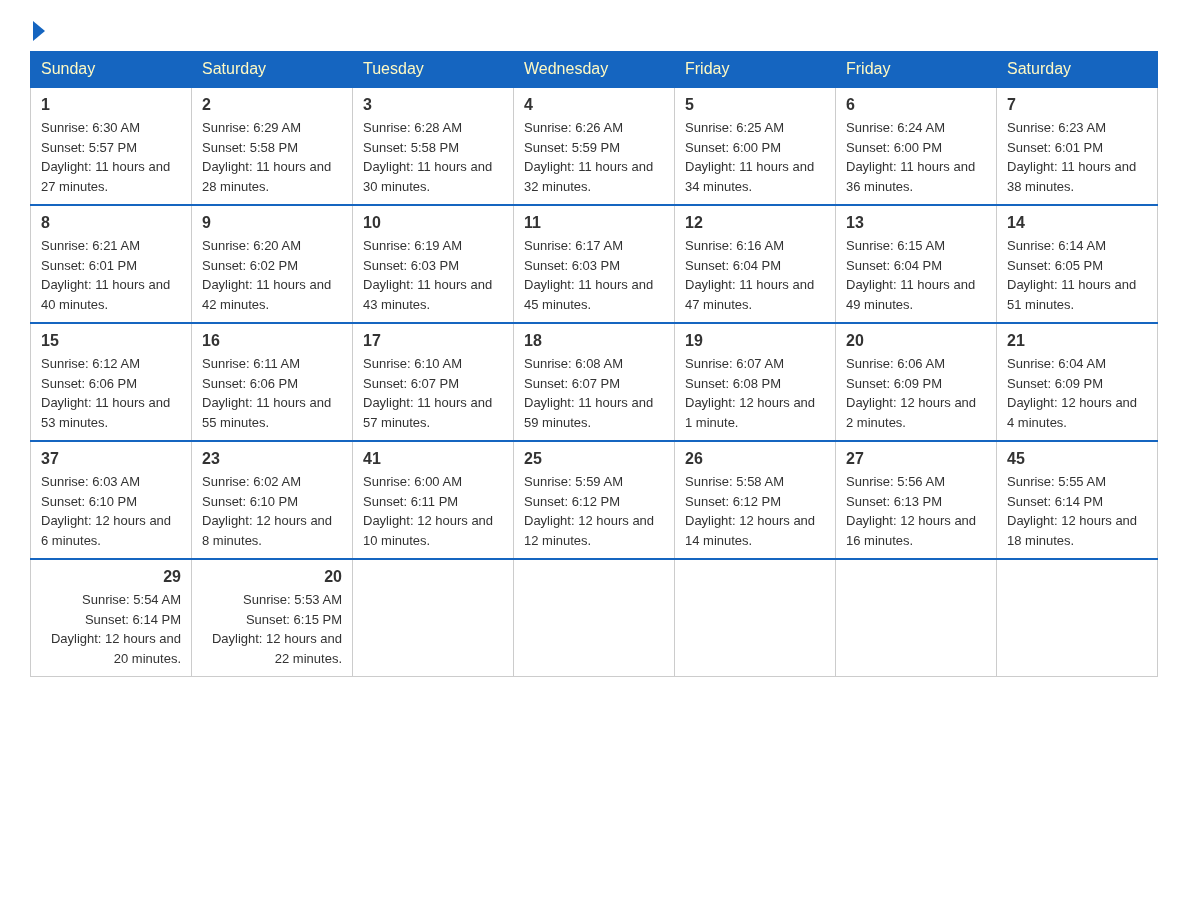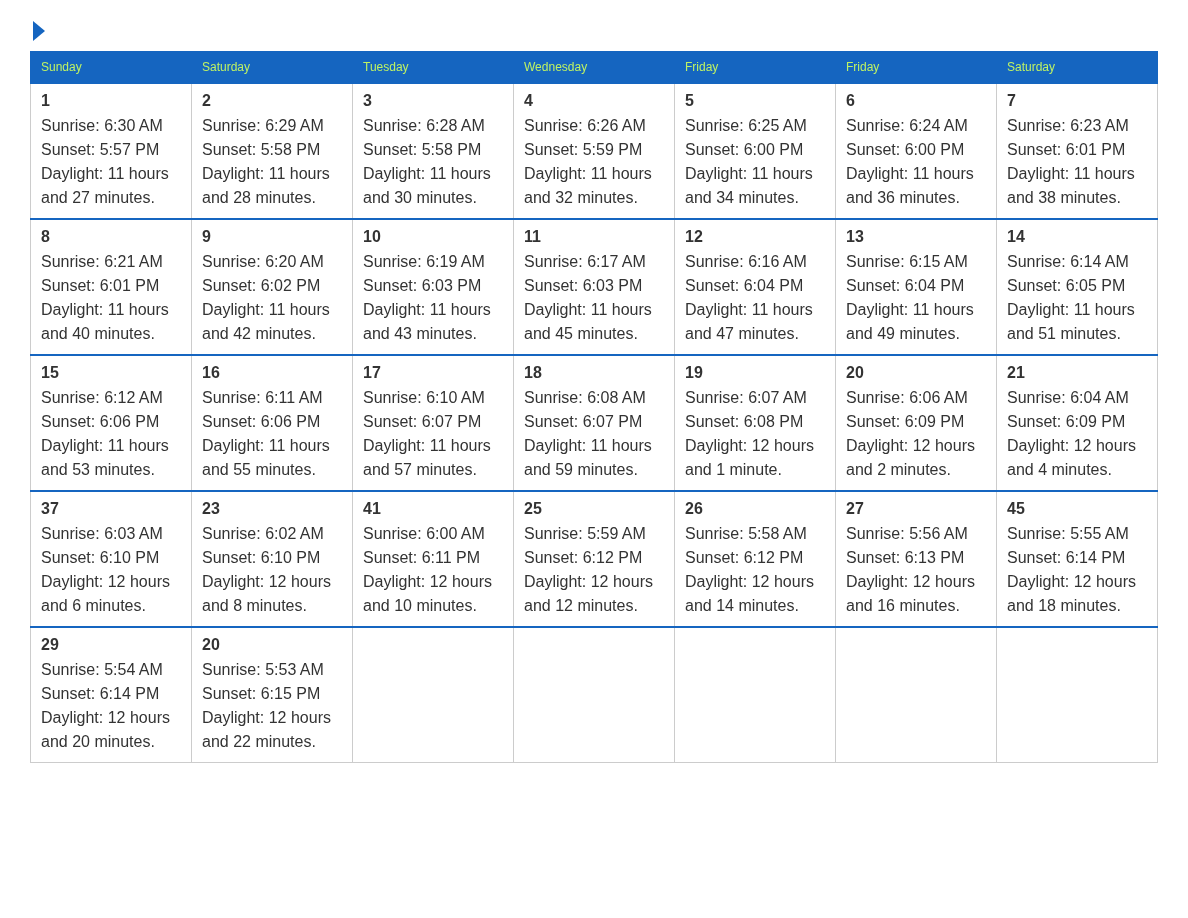--- a/index.html
+++ b/index.html
@@ -64,49 +64,50 @@
       color: #555;
       margin-top: 4px;
     }
     .calendar {
       width: 100%;
       border-collapse: collapse;
       margin-top: 10px;
     }
     .calendar th {
       background-color: #1565c0;
-      color: #bef264;
+      color: #fef9c3;
       padding: 8px 10px;
       text-align: left;
-      font-size: 12px;
+      font-size: 16px;
       font-weight: normal;
       border: 1px solid #1565c0;
     }
     .calendar td {
       vertical-align: top;
       padding: 8px 10px;
       border: 1px solid #ccc;
       border-top: 2px solid #1565c0;
       width: 14.28%;
       font-size: 13px;
       color: #333;
       min-height: 100px;
     }
     .day-number {
       font-size: 16px;
       font-weight: bold;
       margin-bottom: 4px;
       display: block;
     }
     .day-info {
-      font-size: 16px;
+      font-size: 13px;
       line-height: 1.5;
     }
     tr:last-child td {
       min-height: 80px;
+      text-align: right;
     }
   </style>
 </head>
 <body>
 
 <div class="header-area">
   <div class="logo">
     <div class="logo-text">
       <span class="logo-general"></span>
       <div class="logo-blue-part">

